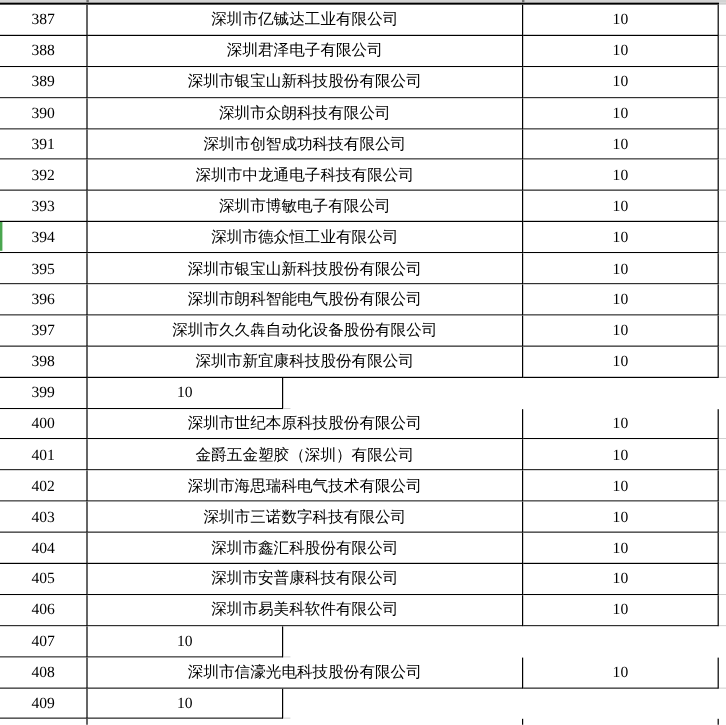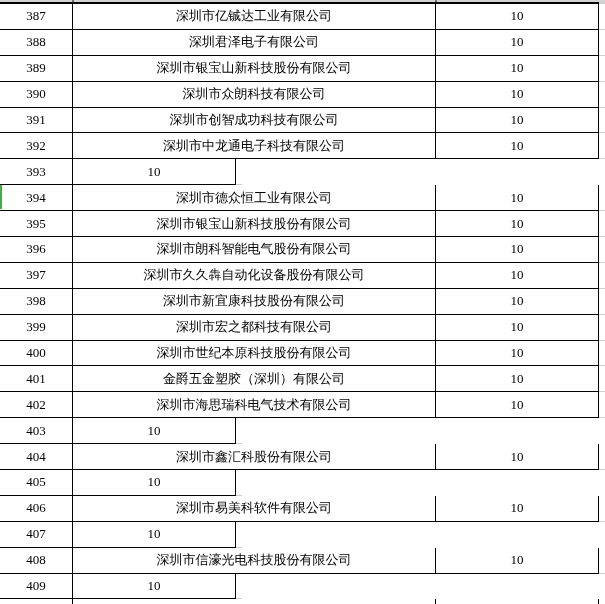--- a/index.html
+++ b/index.html
@@ -90,20 +90,21 @@
 
   <div class="row">
     <div class="cell cell-no">392</div>
     <div class="cell cell-company">深圳市中龙通电子科技有限公司</div>
     <div class="cell cell-value">10</div>
     <div class="gridline-stub"></div>
   </div>
 
   <div class="row">
     <div class="cell cell-no">393</div>
+    <div class="cell cell-company">深圳市博敏电子有限公司</div>
     <div class="cell cell-value">10</div>
     <div class="gridline-stub"></div>
   </div>
 
   <div class="row marked">
     <div class="cell cell-no">394</div>
     <div class="cell cell-company">深圳市德众恒工业有限公司</div>
     <div class="cell cell-value">10</div>
     <div class="gridline-stub"></div>
   </div>
@@ -131,21 +132,20 @@
 
   <div class="row">
     <div class="cell cell-no">398</div>
     <div class="cell cell-company">深圳市新宜康科技股份有限公司</div>
     <div class="cell cell-value">10</div>
     <div class="gridline-stub"></div>
   </div>
 
   <div class="row">
     <div class="cell cell-no">399</div>
-    <div class="cell cell-company">深圳市宏之都科技有限公司</div>
     <div class="cell cell-value">10</div>
     <div class="gridline-stub"></div>
   </div>
 
   <div class="row">
     <div class="cell cell-no">400</div>
     <div class="cell cell-company">深圳市世纪本原科技股份有限公司</div>
     <div class="cell cell-value">10</div>
     <div class="gridline-stub"></div>
   </div>
@@ -159,33 +159,35 @@
 
   <div class="row">
     <div class="cell cell-no">402</div>
     <div class="cell cell-company">深圳市海思瑞科电气技术有限公司</div>
     <div class="cell cell-value">10</div>
     <div class="gridline-stub"></div>
   </div>
 
   <div class="row">
     <div class="cell cell-no">403</div>
+    <div class="cell cell-company">深圳市三诺数字科技有限公司</div>
     <div class="cell cell-value">10</div>
     <div class="gridline-stub"></div>
   </div>
 
   <div class="row">
     <div class="cell cell-no">404</div>
     <div class="cell cell-company">深圳市鑫汇科股份有限公司</div>
     <div class="cell cell-value">10</div>
     <div class="gridline-stub"></div>
   </div>
 
   <div class="row">
     <div class="cell cell-no">405</div>
+    <div class="cell cell-company">深圳市安普康科技有限公司</div>
     <div class="cell cell-value">10</div>
     <div class="gridline-stub"></div>
   </div>
 
   <div class="row">
     <div class="cell cell-no">406</div>
     <div class="cell cell-company">深圳市易美科软件有限公司</div>
     <div class="cell cell-value">10</div>
     <div class="gridline-stub"></div>
   </div>

